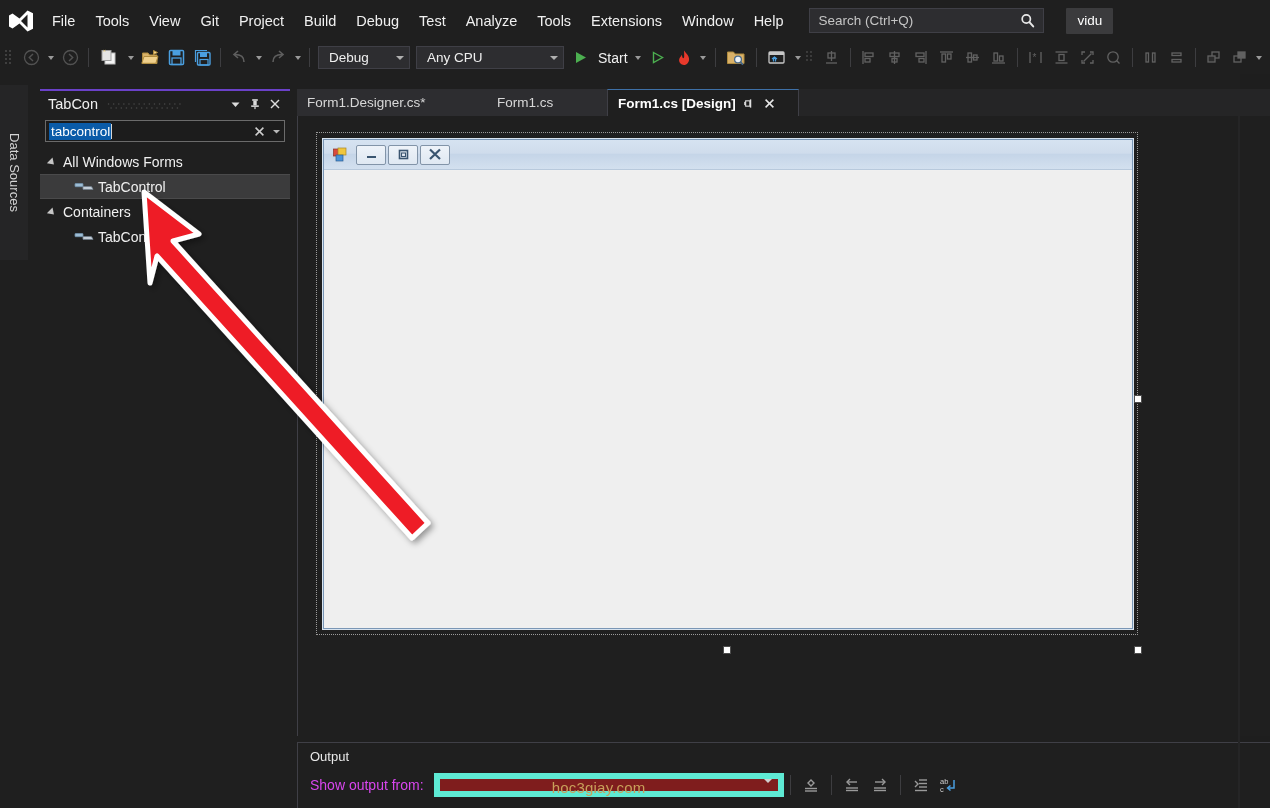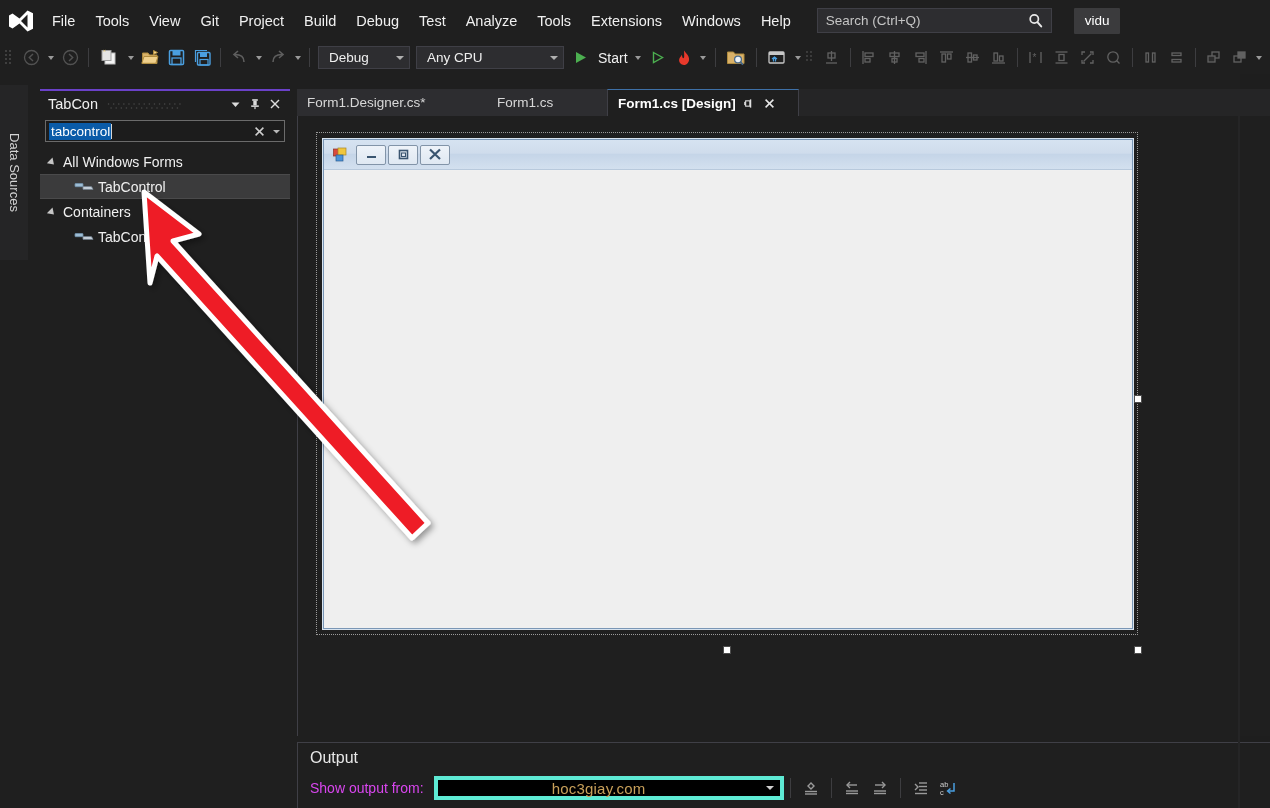--- a/index.html
+++ b/index.html
@@ -157,26 +157,26 @@
   .handle {
     position: absolute; width: 8px; height: 8px; background: #ffffff;
     border: 1px solid #4d4d4d;
   }
 
   
   .output {
     position: absolute; left: 297px; top: 742px; width: 973px; height: 66px;
     background: #1f1f1f; border-top: 1px solid #3f3f46; border-left: 1px solid #3f3f46;
   }
-  .out-title { font-size: 16px; color: #e8e8e8; padding: 6px 0 0 12px; }
+  .out-title { font-size: 13px; color: #e8e8e8; padding: 6px 0 0 12px; }
   .out-bar { display: flex; align-items: center; height: 30px; margin-top: 6px; padding-left: 12px; }
   .out-lbl { font-size: 14px; color: #d946ef; margin-right: 10px; white-space: nowrap; }
   .out-combo {
-    width: 350px; height: 24px; background: #000000; border: 4px solid #5eead4;
-    display: flex; align-items: center; position: relative;
+    width: 350px; height: 24px; background: #7f1d1d; border: 6px solid #5eead4;
+    display: flex; align-items: flex-start; position: relative;
   }
   .out-combo .wm {
     flex: 1; text-align: center; font-size: 15px; color: #c8a05a; letter-spacing: .2px;
   }
   .out-combo .cv { width: 20px; display:flex;align-items:center;justify-content:center; }
   .out-combo .cv i { width:0;height:0;border-left:4px solid transparent;border-right:4px solid transparent;border-top:4.5px solid #d0d0d0; }
   .out-sep { width: 1px; height: 20px; background: #3d3d40; margin: 0 6px; }
   .out-btn { width: 28px; height: 26px; display:flex;align-items:center;justify-content:center; }
 
   
@@ -203,21 +203,21 @@
     <div class="menu-item">Tools</div>
     <div class="menu-item">View</div>
     <div class="menu-item">Git</div>
     <div class="menu-item">Project</div>
     <div class="menu-item">Build</div>
     <div class="menu-item">Debug</div>
     <div class="menu-item">Test</div>
     <div class="menu-item">Analyze</div>
     <div class="menu-item">Tools</div>
     <div class="menu-item">Extensions</div>
-    <div class="menu-item">Windows</div>
+    <div class="menu-item">Window</div>
     <div class="menu-item">Help</div>
 
     <div class="search-box">
       <div class="ph">Search (Ctrl+Q)</div>
       <div class="magnifier">
         <svg width="15" height="15" viewBox="0 0 15 15">
           <circle cx="6.3" cy="6" r="4.1" fill="none" stroke="#e8e8e8" stroke-width="1.7"></circle>
           <line x1="9.4" y1="9.2" x2="13.2" y2="13.4" stroke="#e8e8e8" stroke-width="2" stroke-linecap="round"></line>
         </svg>
       </div>

